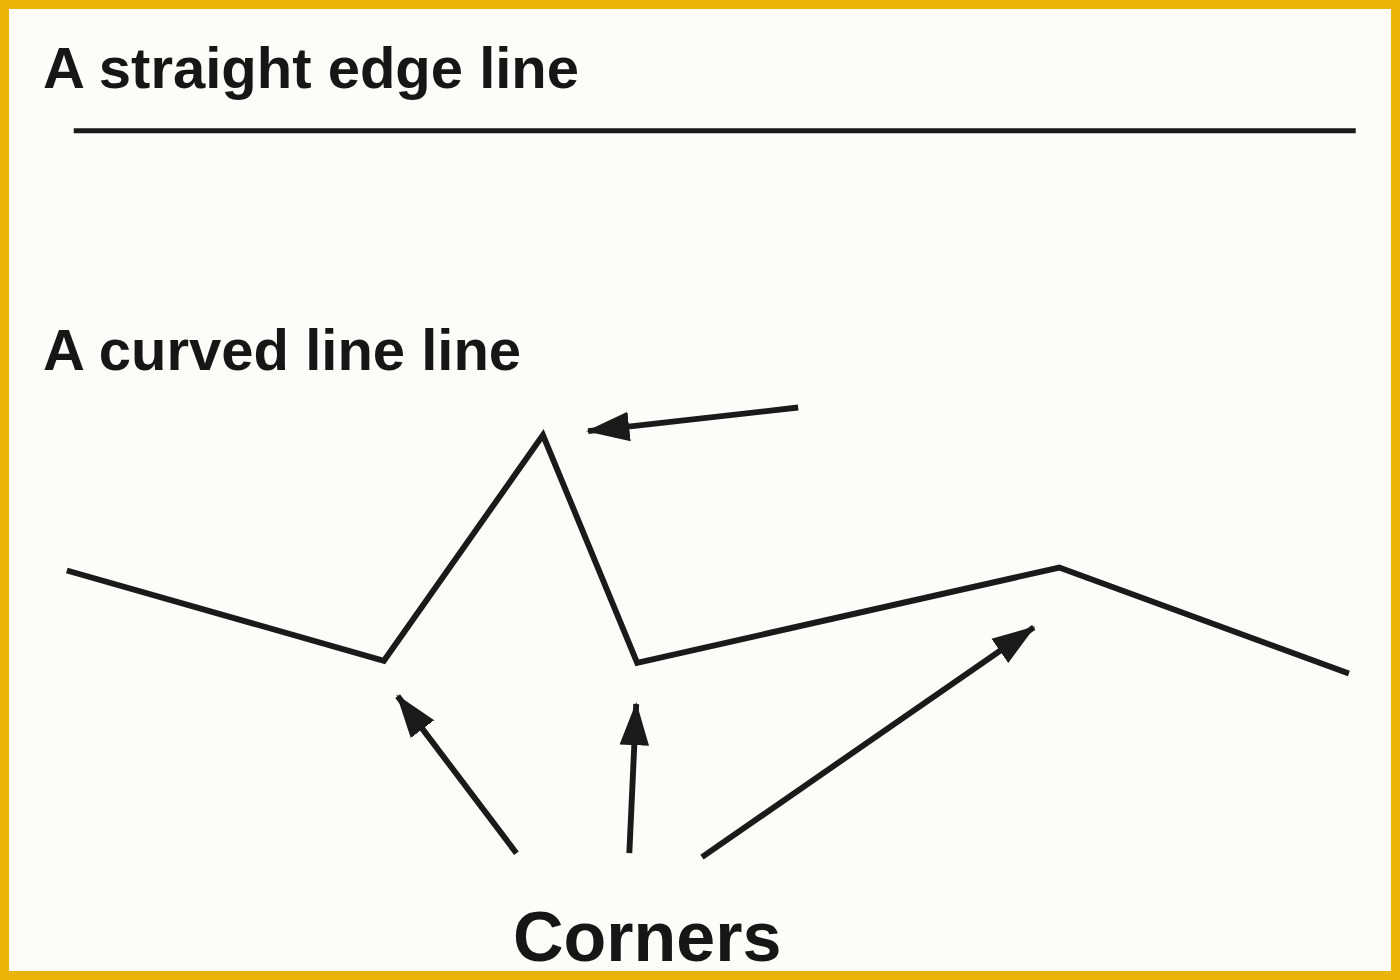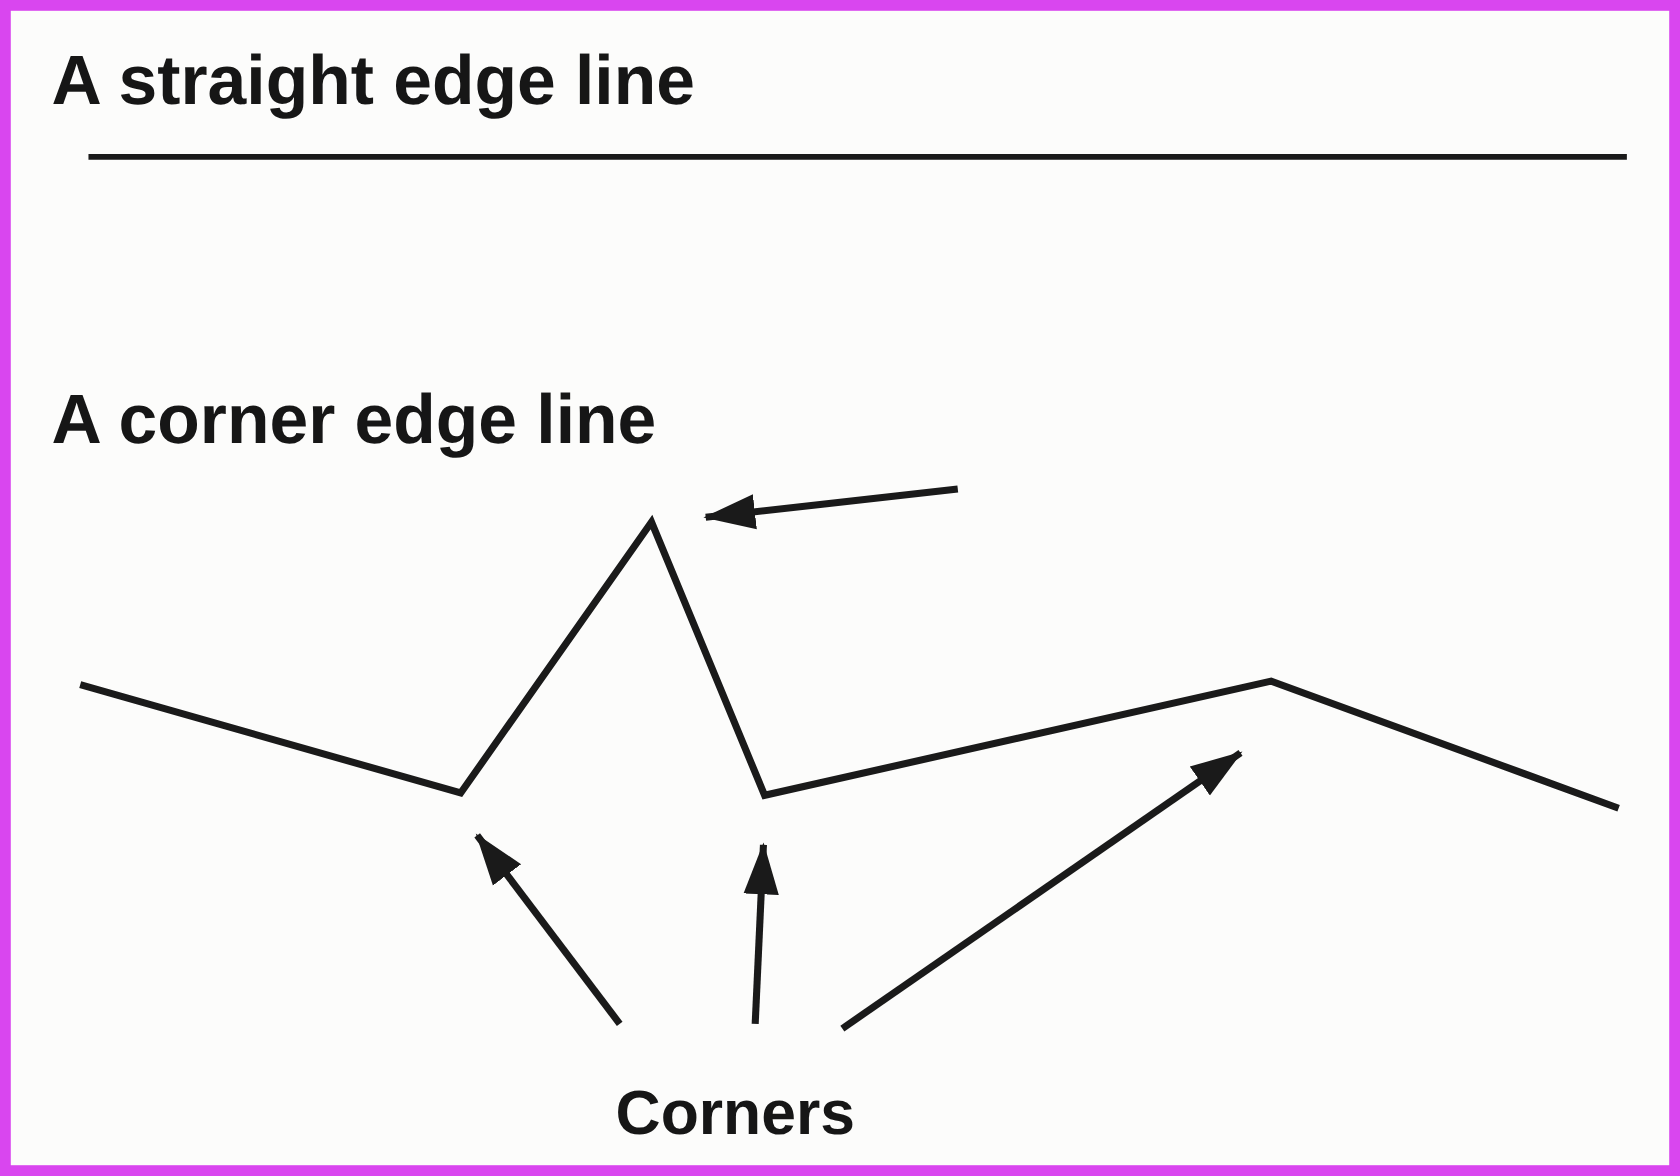--- a/index.html
+++ b/index.html
@@ -5,21 +5,21 @@
   html, body {
     margin: 0;
     padding: 0;
     background: #ffffff;
   }
   .figure {
     position: relative;
     width: 1400px;
     height: 980px;
     box-sizing: border-box;
-    border: 9px solid #d946ef;
+    border: 9px solid #eab308;
     background: #fcfcfb;
     font-family: "Liberation Sans", "DejaVu Sans", sans-serif;
     overflow: hidden;
   }
   .diagram-svg {
     position: absolute;
     left: 0;
     top: 0;
     width: 100%;
     height: 100%;
@@ -29,21 +29,21 @@
     color: #161616;
     font-weight: bold;
     font-size: 58px;
     letter-spacing: 0px;
     line-height: 1;
     white-space: nowrap;
   }
   .label-straight { left: 34px; top: 30px; }
   .label-curved   { left: 34px; top: 312px; }
   .label-sharp    { left: 818px; top: 393px; }
-  .label-corners  { left: 504px; top: 893px; font-size: 52px; }
+  .label-corners  { left: 504px; top: 893px; font-size: 70px; }
 </style>
 </head>
 <body>
 
 <div class="figure">
 
   <svg class="diagram-svg" viewBox="0 0 1400 980" xmlns="http://www.w3.org/2000/svg">
     <defs>
       <marker id="arrowhead" markerUnits="userSpaceOnUse" markerWidth="46" markerHeight="34" refX="42" refY="17" orient="auto">
         <path d="M0,2 L44,17 L0,32 Z" fill="#1a1a1a"></path>
@@ -56,18 +56,18 @@
 
     <line x1="800" y1="406" x2="586" y2="430" stroke="#1a1a1a" stroke-width="6" marker-end="url(#arrowhead)"></line>
 
     <line x1="513" y1="860" x2="392" y2="700" stroke="#1a1a1a" stroke-width="6" marker-end="url(#arrowhead)"></line>
     <line x1="628" y1="860" x2="635" y2="708" stroke="#1a1a1a" stroke-width="6" marker-end="url(#arrowhead)"></line>
     <line x1="702" y1="864" x2="1040" y2="630" stroke="#1a1a1a" stroke-width="6" marker-end="url(#arrowhead)"></line>
   </svg>
 
   <div class="label label-straight">A straight edge line</div>
 
-  <div class="label label-curved">A corner edge line</div>
+  <div class="label label-curved">A curved line line</div>
 
 
   <div class="label label-corners">Corners</div>
 
 </div>
 
 </body></html>

